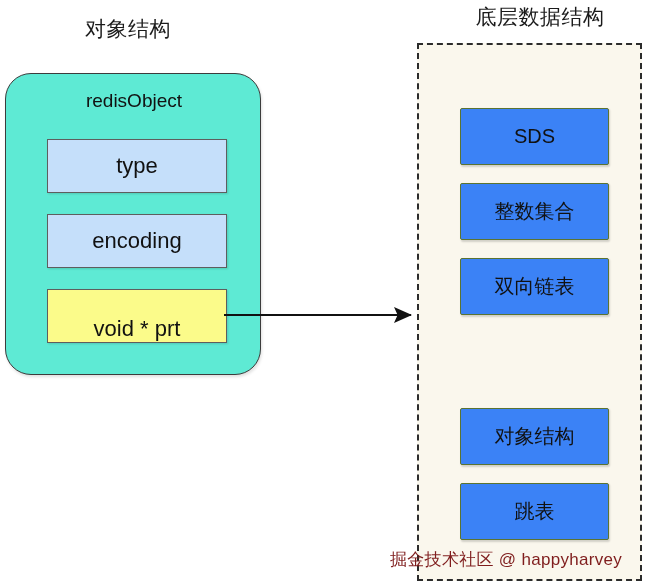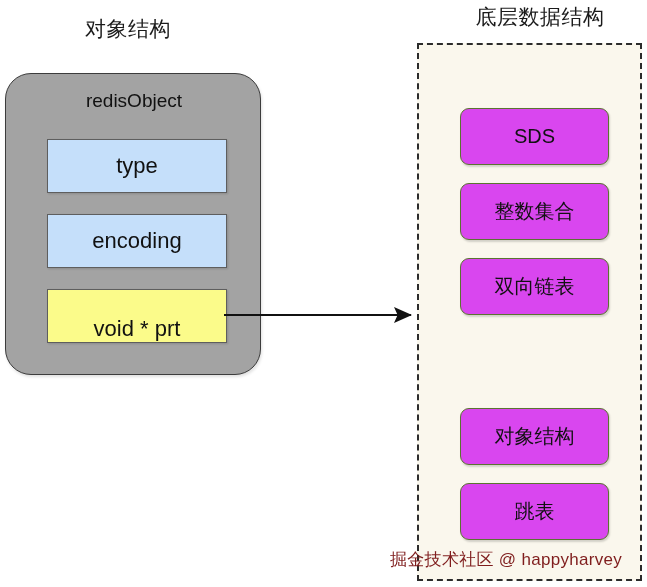--- a/index.html
+++ b/index.html
@@ -39,21 +39,21 @@
   #title-right { left: 440px; top: 6px;  width: 200px; }
 
   
   #object-card {
     position: absolute;
     left: 5px;
     top: 73px;
     width: 256px;
     height: 302px;
     box-sizing: border-box;
-    background: #a3a3a3;
+    background: #5eead4;
     border: 1.6px solid #3c3c3c;
     border-radius: 26px;
     box-shadow: 1px 2px 3px rgba(0,0,0,0.12);
   }
   #object-card-title {
     position: absolute;
     left: 0;
     top: 16px;
     width: 256px;
     text-align: center;
@@ -101,23 +101,23 @@
     box-sizing: border-box;
     background: #faf7ed;
     border: 2px dashed #2b2b2b;
   }
   .ds-box {
     position: absolute;
     left: 41px;
     width: 149px;
     height: 57px;
     box-sizing: border-box;
-    background: #d946ef;
+    background: #3b82f6;
     border: 1.5px solid #5b7431;
-    border-radius: 9px;
+    border-radius: 2px;
     display: flex;
     align-items: center;
     justify-content: center;
     font-size: 20px;
     color: #111111;
     white-space: nowrap;
     box-shadow: 1px 1.5px 2px rgba(0,0,0,0.16);
   }
 
   

